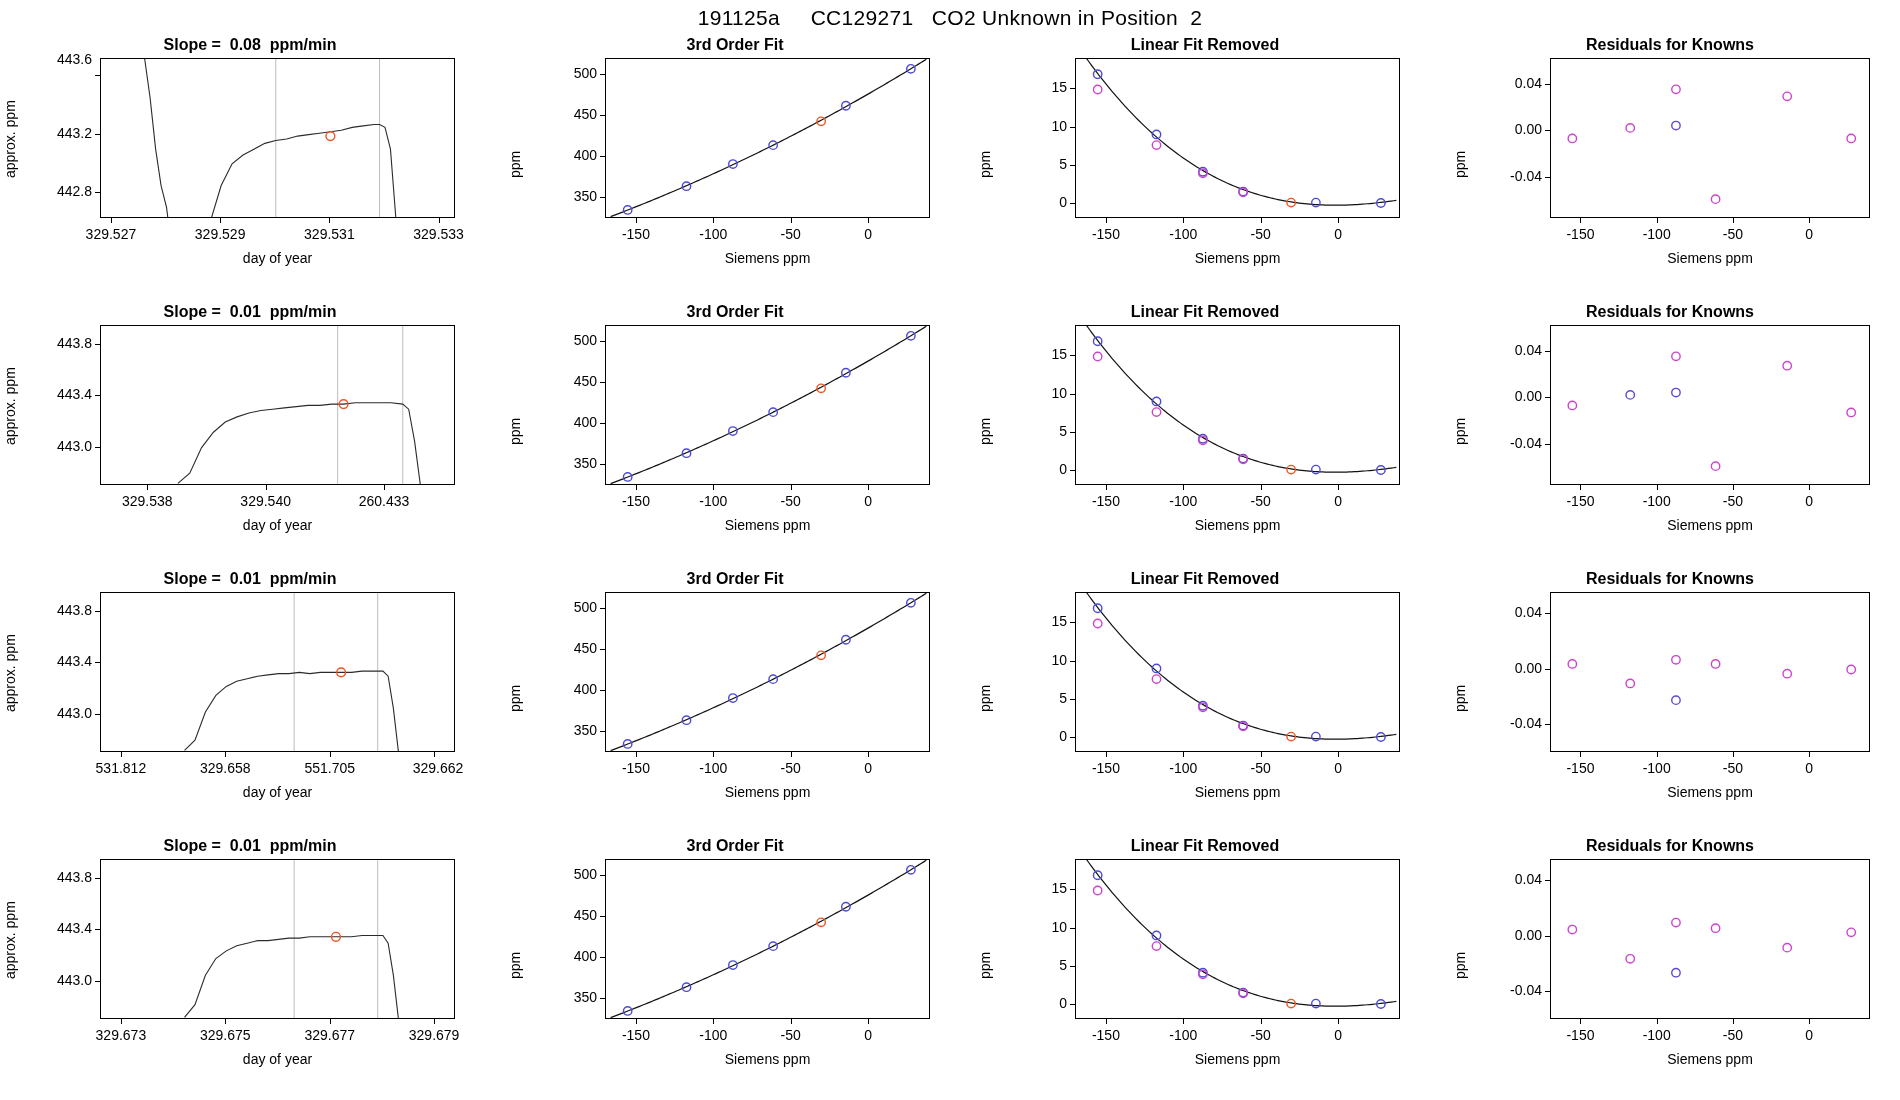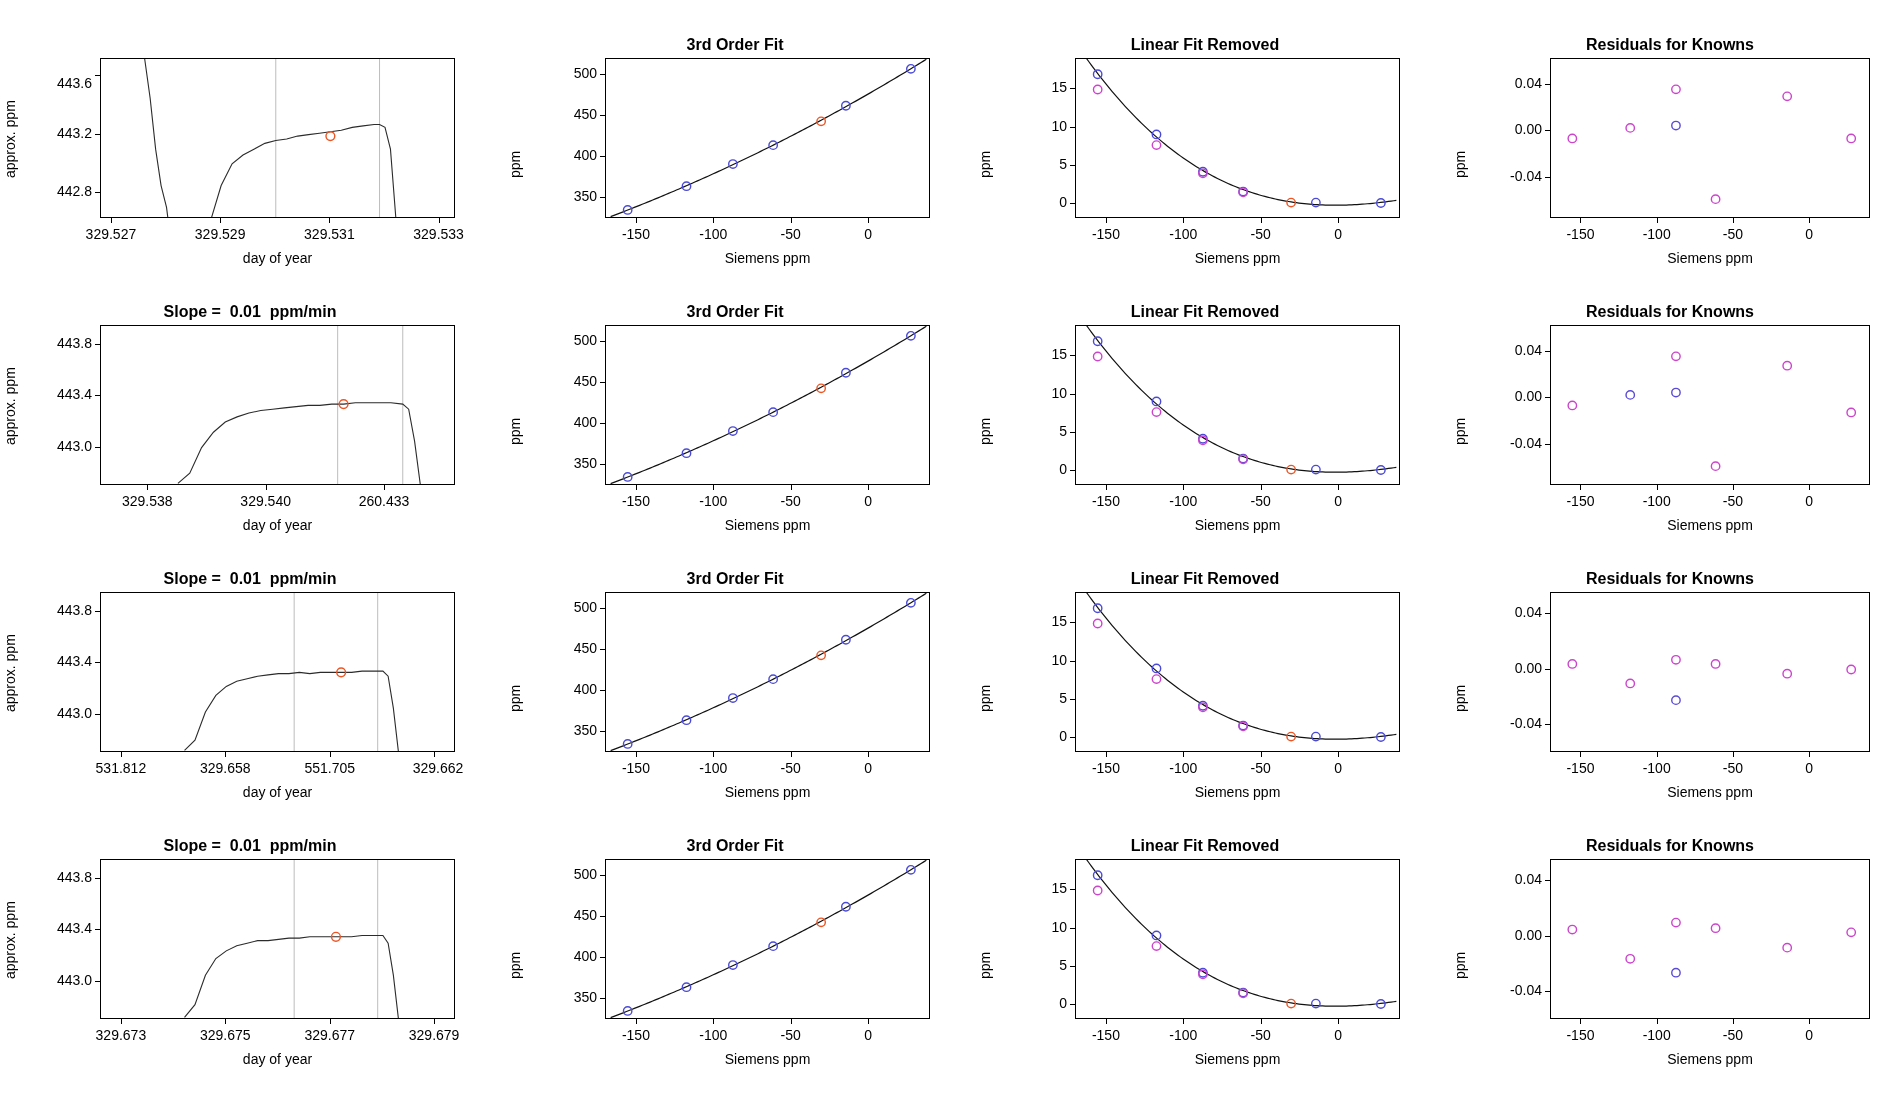--- a/index.html
+++ b/index.html
@@ -109,23 +109,25 @@
   svg { display: block; }
   .vline { stroke: #bdbdbd; stroke-width: 1; }
   .trace { stroke: #2b2b2b; stroke-width: 1.1; fill: none; }
   .fitline { stroke: #111111; stroke-width: 1.2; fill: none; }
   circle.pt { fill: none; stroke-width: 1.4; }
 </style>
 </head>
 <body>
 
 <div id="page">
+  <div id="main-title">191125a     CC129271   CO2 Unknown in Position  2</div>
   <div class="grid" id="grid">
       <div class="row">
         <div class="cell c0">
+          <div class="panel-title">Slope =  0.08  ppm/min</div>
           <div class="plotbox" style="left: 100px; top: 28px; width: 355px; height: 160px;">
             <svg width="355" height="160">
               <line x1="174.76923076837105" y1="0" x2="174.76923076837105" y2="160" class="vline"></line>
               <line x1="278.5384615392257" y1="0" x2="278.5384615392257" y2="160" class="vline"></line>
               <path d="M43.69 0.00 L49.15 39.27 L54.62 90.18 L60.08 126.55 L65.54 148.36 L68.27 170.18 L71.00 184.73 L76.46 192.00 L87.38 192.00 L98.31 190.55 L109.23 162.91 L120.15 126.55 L131.08 104.73 L142.00 96.00 L152.92 90.18 L163.85 84.36 L174.77 81.45 L185.69 80.00 L196.62 77.09 L207.54 75.64 L218.46 74.18 L229.38 72.73 L240.31 71.27 L251.23 68.36 L262.15 66.91 L273.08 65.45 L278.54 65.45 L284.00 68.36 L289.46 90.18 L294.92 160.00 " class="trace"></path>
               <circle cx="229.38461538542734" cy="77.0909090909118" r="4.4" stroke="#ee5522" fill="none" stroke-width="1.4"></circle>
             </svg>
           </div>
           <div class="tickmark-x" style="left: 110.923px; top: 188px;"></div>
           <div class="tick-x" style="left: 50.9231px; top: 196px; width: 120px;">329.527</div>
@@ -133,21 +135,21 @@
           <div class="tick-x" style="left: 160.154px; top: 196px; width: 120px;">329.529</div>
           <div class="tickmark-x" style="left: 329.385px; top: 188px;"></div>
           <div class="tick-x" style="left: 269.385px; top: 196px; width: 120px;">329.531</div>
           <div class="tickmark-x" style="left: 438.615px; top: 188px;"></div>
           <div class="tick-x" style="left: 378.615px; top: 196px; width: 120px;">329.533</div>
           <div class="tickmark-y" style="left: 95px; top: 161.818px;"></div>
           <div class="tick-y" style="left: 10px; top: 152.818px; width: 82px;">442.8</div>
           <div class="tickmark-y" style="left: 95px; top: 103.636px;"></div>
           <div class="tick-y" style="left: 10px; top: 94.6364px; width: 82px;">443.2</div>
           <div class="tickmark-y" style="left: 95px; top: 45.4545px;"></div>
-          <div class="tick-y" style="left: 10px; top: 45px; width: 82px;">443.6</div>
+          <div class="tick-y" style="left: 10px; top: 21px; width: 82px;">443.6</div>
           <div class="xlab" style="left: 100px; width: 355px; top: 220px;">day of year</div>
           <div class="ylab" style="left: 2px; top: 148px;">approx. ppm</div>
         </div>
         <div class="cell c1">
           <div class="panel-title">3rd Order Fit</div>
           <div class="plotbox" style="left: 105px; top: 28px; width: 325px; height: 160px;">
             <svg width="325" height="160">
               <path d="M4.64 157.62 L7.27 156.62 L9.90 155.62 L12.54 154.61 L15.17 153.59 L17.80 152.57 L20.43 151.54 L23.06 150.51 L25.69 149.47 L28.32 148.43 L30.95 147.38 L33.58 146.33 L36.21 145.28 L38.85 144.21 L41.48 143.15 L44.11 142.07 L46.74 141.00 L49.37 139.91 L52.00 138.83 L54.63 137.73 L57.26 136.64 L59.89 135.53 L62.52 134.42 L65.15 133.31 L67.79 132.19 L70.42 131.07 L73.05 129.94 L75.68 128.81 L78.31 127.67 L80.94 126.52 L83.57 125.38 L86.20 124.22 L88.83 123.06 L91.46 121.90 L94.10 120.73 L96.73 119.55 L99.36 118.37 L101.99 117.19 L104.62 116.00 L107.25 114.80 L109.88 113.60 L112.51 112.39 L115.14 111.18 L117.77 109.96 L120.40 108.74 L123.04 107.51 L125.67 106.28 L128.30 105.04 L130.93 103.80 L133.56 102.55 L136.19 101.30 L138.82 100.04 L141.45 98.78 L144.08 97.51 L146.71 96.23 L149.35 94.95 L151.98 93.67 L154.61 92.38 L157.24 91.08 L159.87 89.78 L162.50 88.48 L165.13 87.17 L167.76 85.85 L170.39 84.53 L173.02 83.20 L175.65 81.87 L178.29 80.53 L180.92 79.18 L183.55 77.84 L186.18 76.48 L188.81 75.12 L191.44 73.76 L194.07 72.39 L196.70 71.01 L199.33 69.63 L201.96 68.25 L204.60 66.85 L207.23 65.46 L209.86 64.05 L212.49 62.65 L215.12 61.23 L217.75 59.82 L220.38 58.39 L223.01 56.96 L225.64 55.53 L228.27 54.09 L230.90 52.64 L233.54 51.19 L236.17 49.73 L238.80 48.27 L241.43 46.81 L244.06 45.33 L246.69 43.85 L249.32 42.37 L251.95 40.88 L254.58 39.39 L257.21 37.89 L259.85 36.38 L262.48 34.87 L265.11 33.36 L267.74 31.83 L270.37 30.31 L273.00 28.77 L275.63 27.24 L278.26 25.69 L280.89 24.14 L283.52 22.59 L286.15 21.03 L288.79 19.46 L291.42 17.89 L294.05 16.31 L296.68 14.73 L299.31 13.14 L301.94 11.55 L304.57 9.95 L307.20 8.35 L309.83 6.74 L312.46 5.12 L315.10 3.50 L317.73 1.87 L320.36 0.24 " class="fitline"></path>
               <circle cx="21.67" cy="150.97" r="4.2" stroke="#4a4ad6" fill="none" stroke-width="1.4" class="pt"></circle>
               <circle cx="80.48" cy="127.18" r="4.2" stroke="#4a4ad6" fill="none" stroke-width="1.4" class="pt"></circle>

